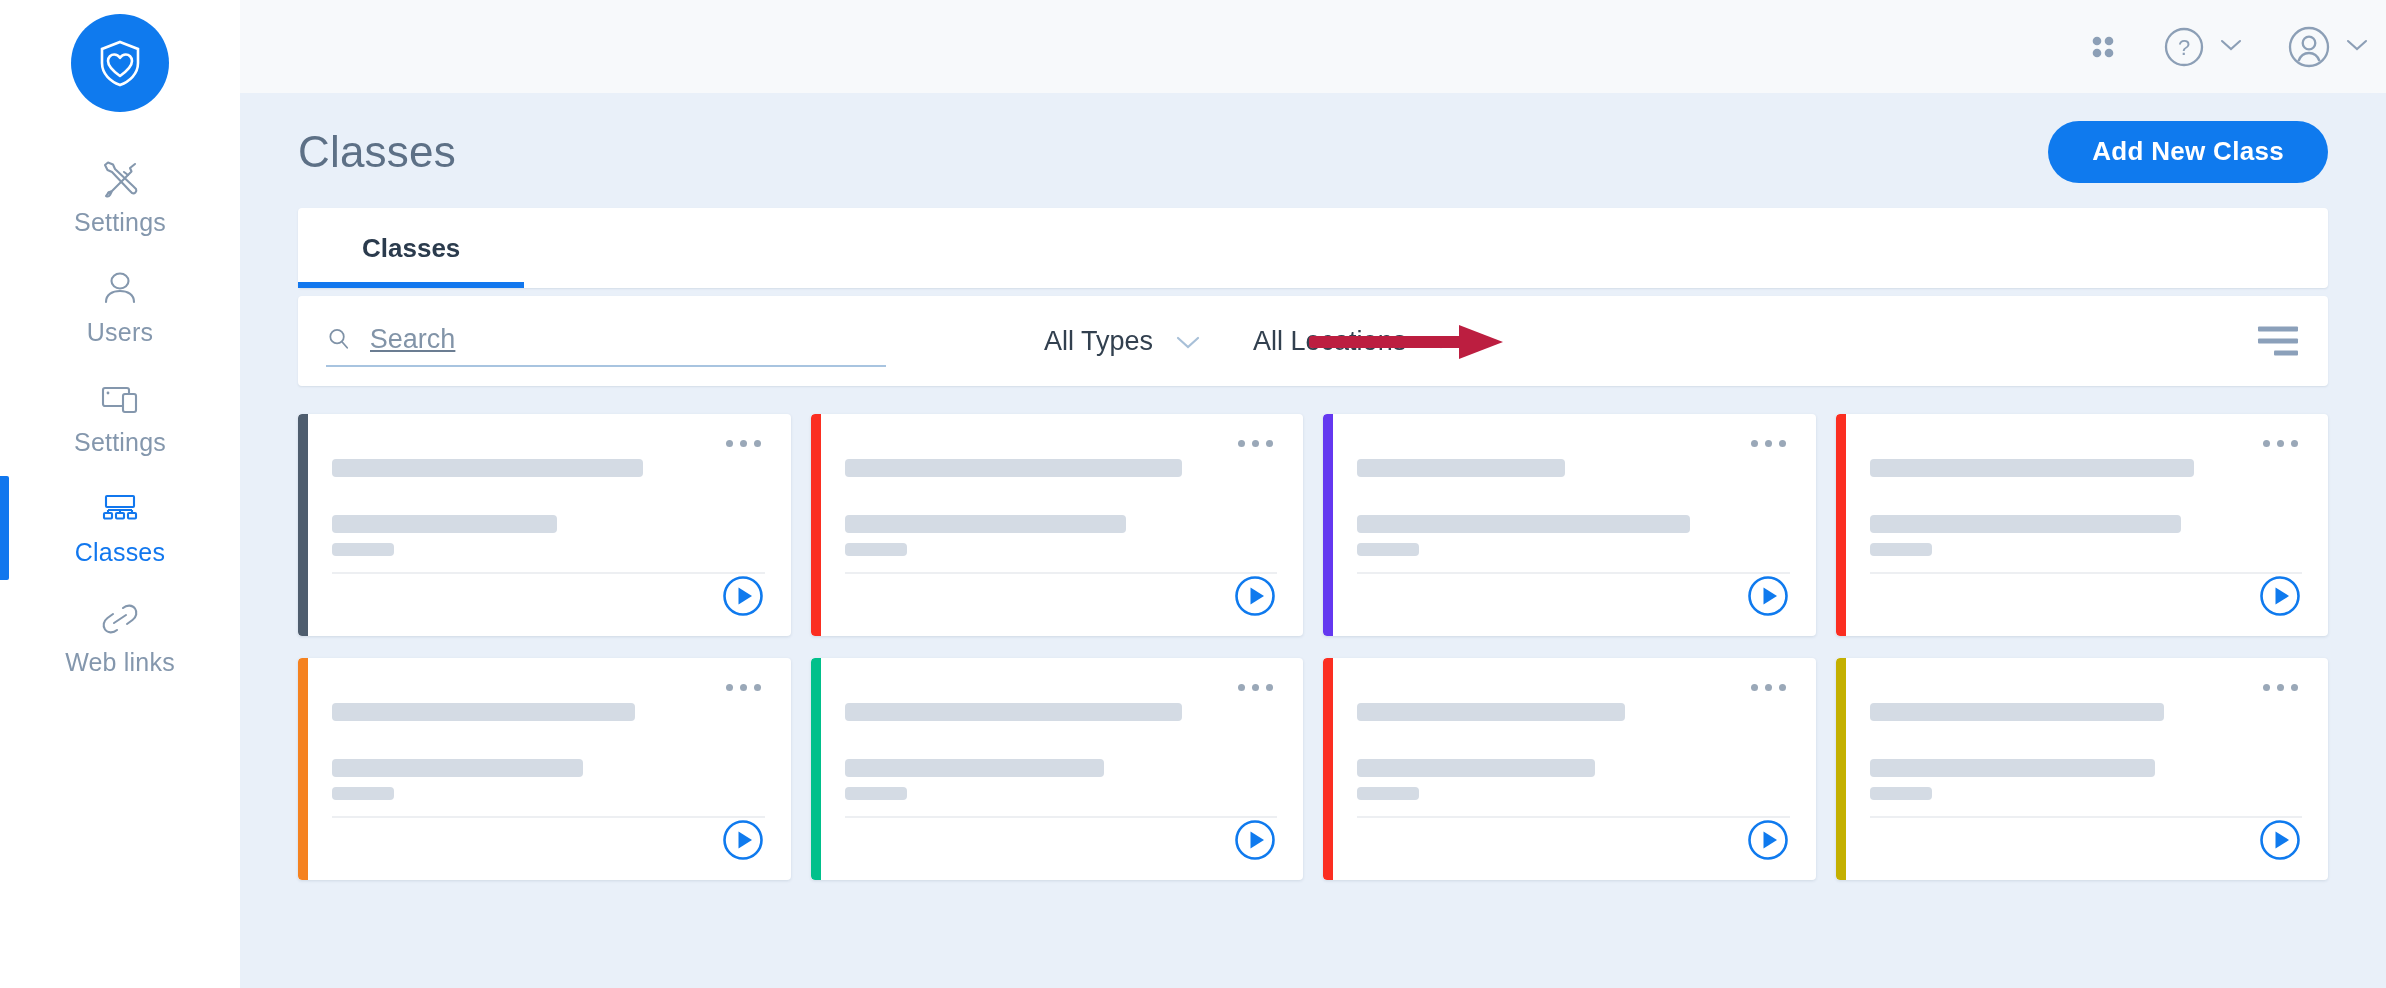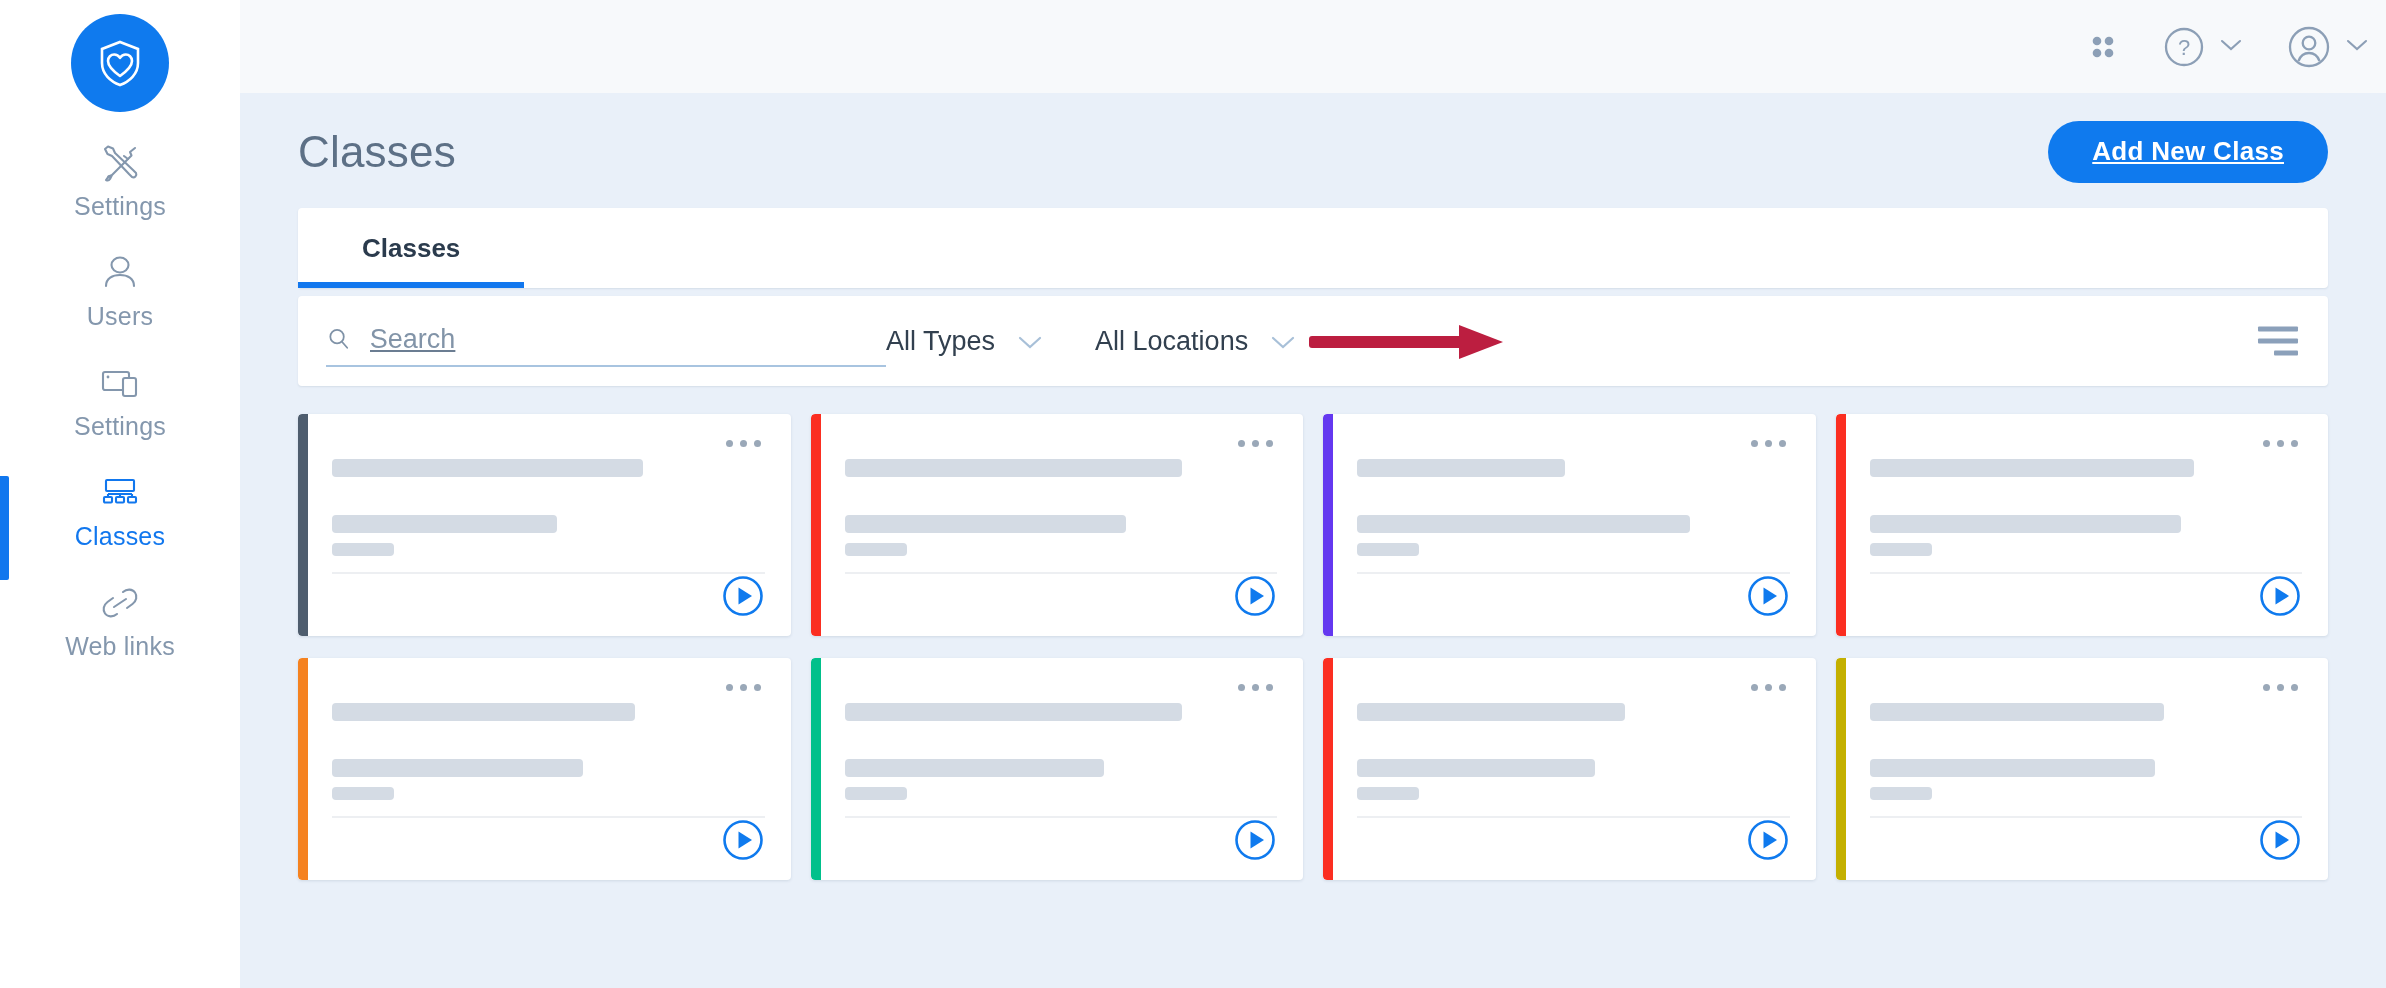--- a/index.html
+++ b/index.html
@@ -24,21 +24,21 @@
     margin: 14px auto 0 auto;
     border-radius: 50%;
     background: #0f7aee;
     display: flex; align-items: center; justify-content: center;
   }
   .nav-list { margin-top: 30px; }
   .nav-item {
     position: relative;
     height: 110px;
     display: flex; flex-direction: column;
-    align-items: center; 
+    align-items: center; justify-content: center;
     gap: 8px;
     cursor: pointer;
     text-decoration: none;
   }
   .nav-item .nav-ico { width: 46px; height: 42px; display:flex; align-items:center; justify-content:center; }
   .nav-item .nav-label {
     font-size: 25px; color: #8497ad; letter-spacing: .2px;
   }
   .nav-item.active .nav-label { color: #1177ee; }
   .nav-item.active::before {
@@ -72,21 +72,21 @@
   }
   .page-title {
     font-size: 44px; color: #5d7086; font-weight: 400; letter-spacing: .2px;
   }
   .primary-btn {
     background: #0f7aee; color: #fff; border: none;
     font-family: "Liberation Sans", sans-serif;
     font-size: 26px; font-weight: bold;
     border-radius: 34px;
     padding: 0 44px; height: 62px;
-    cursor: pointer; letter-spacing: .3px; text-decoration: underline;
+    cursor: pointer; letter-spacing: .3px;
   }
 
   .panel {
     background: #fff;
     border-radius: 4px;
     box-shadow: 0 1px 2px rgba(40,60,90,.10);
   }
   .tabs-panel { margin-top: 20px; height: 80px; display: flex; align-items: flex-end; }
   .tabs { display: flex; height: 100%; align-items: center; }
   .tab {
@@ -119,21 +119,21 @@
     border: none; outline: none; background: transparent;
     font-family: "Liberation Sans", sans-serif;
     font-size: 27px; color: #6b7d92; width: 100%; text-decoration: underline;
   }
   .search-input::placeholder { color: #8294a8; }
   .select-box {
     display: flex; align-items: center; gap: 22px;
     font-size: 27px; color: #32404f; cursor: pointer;
     white-space: nowrap;
   }
-  .sel-gap1 { }
+  .sel-gap1 { margin-left: 158px; }
   .sel-gap2 { margin-left: 52px; }
   .list-toggle {
     position: absolute; right: 30px; top: 50%; transform: translateY(-50%);
     cursor: pointer; display:flex; flex-direction:column; gap:7px; align-items:flex-end;
     width: 40px;
   }
   .list-toggle span { display:block; height: 5px; background:#8ba0ba; border-radius: 1px; }
   .lt1 { width: 40px; } .lt2 { width: 40px; } .lt3 { width: 24px; }
 
   

